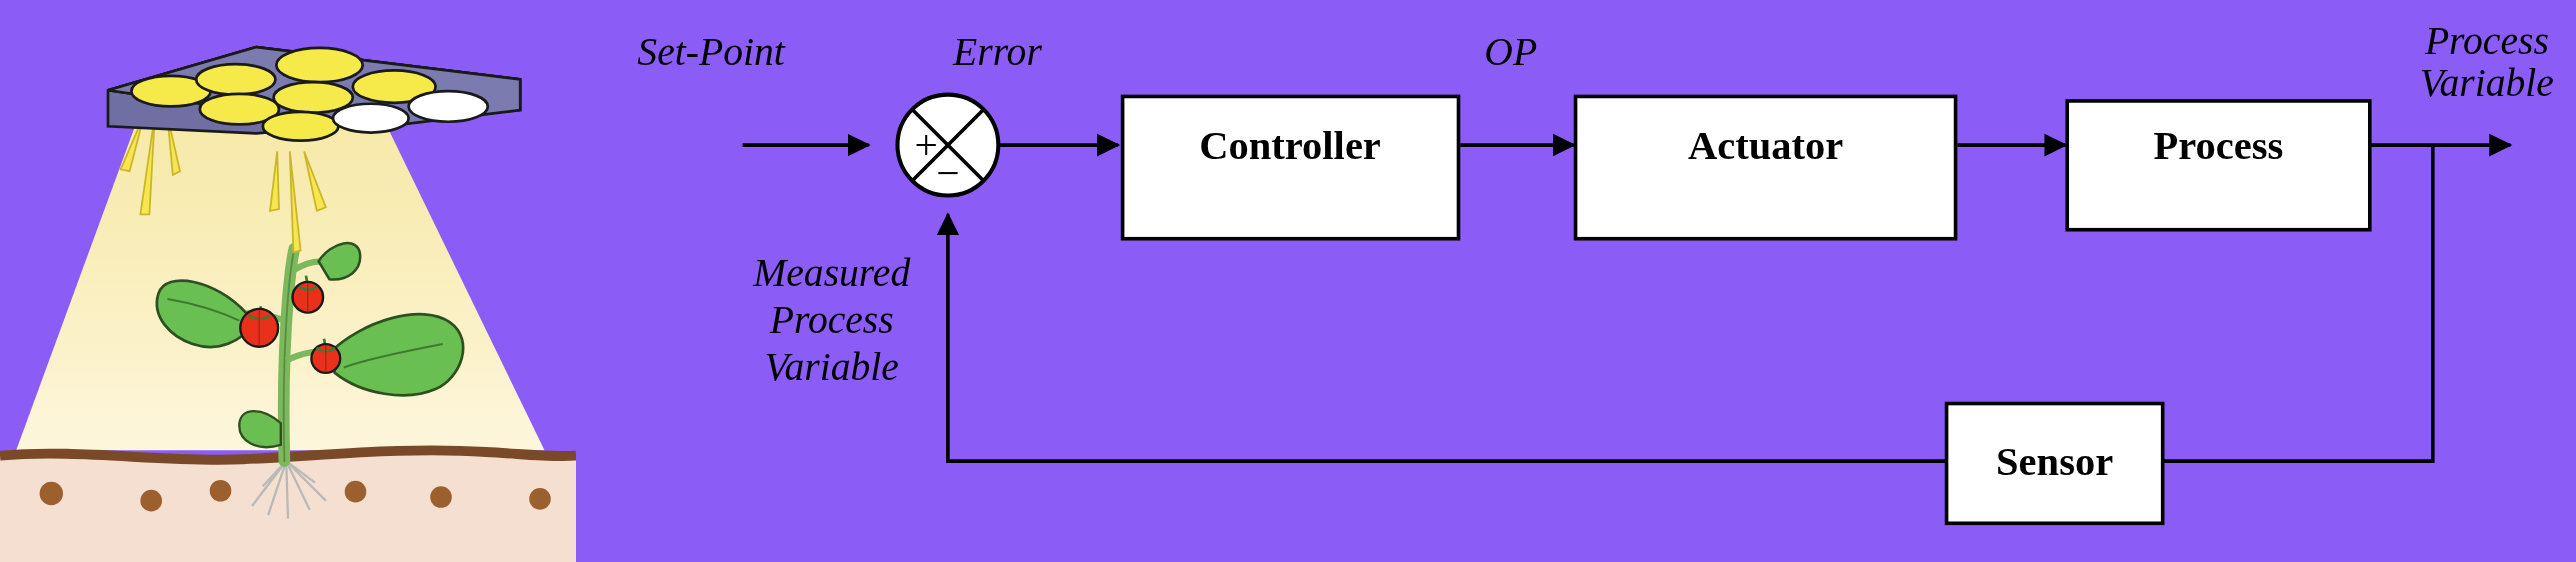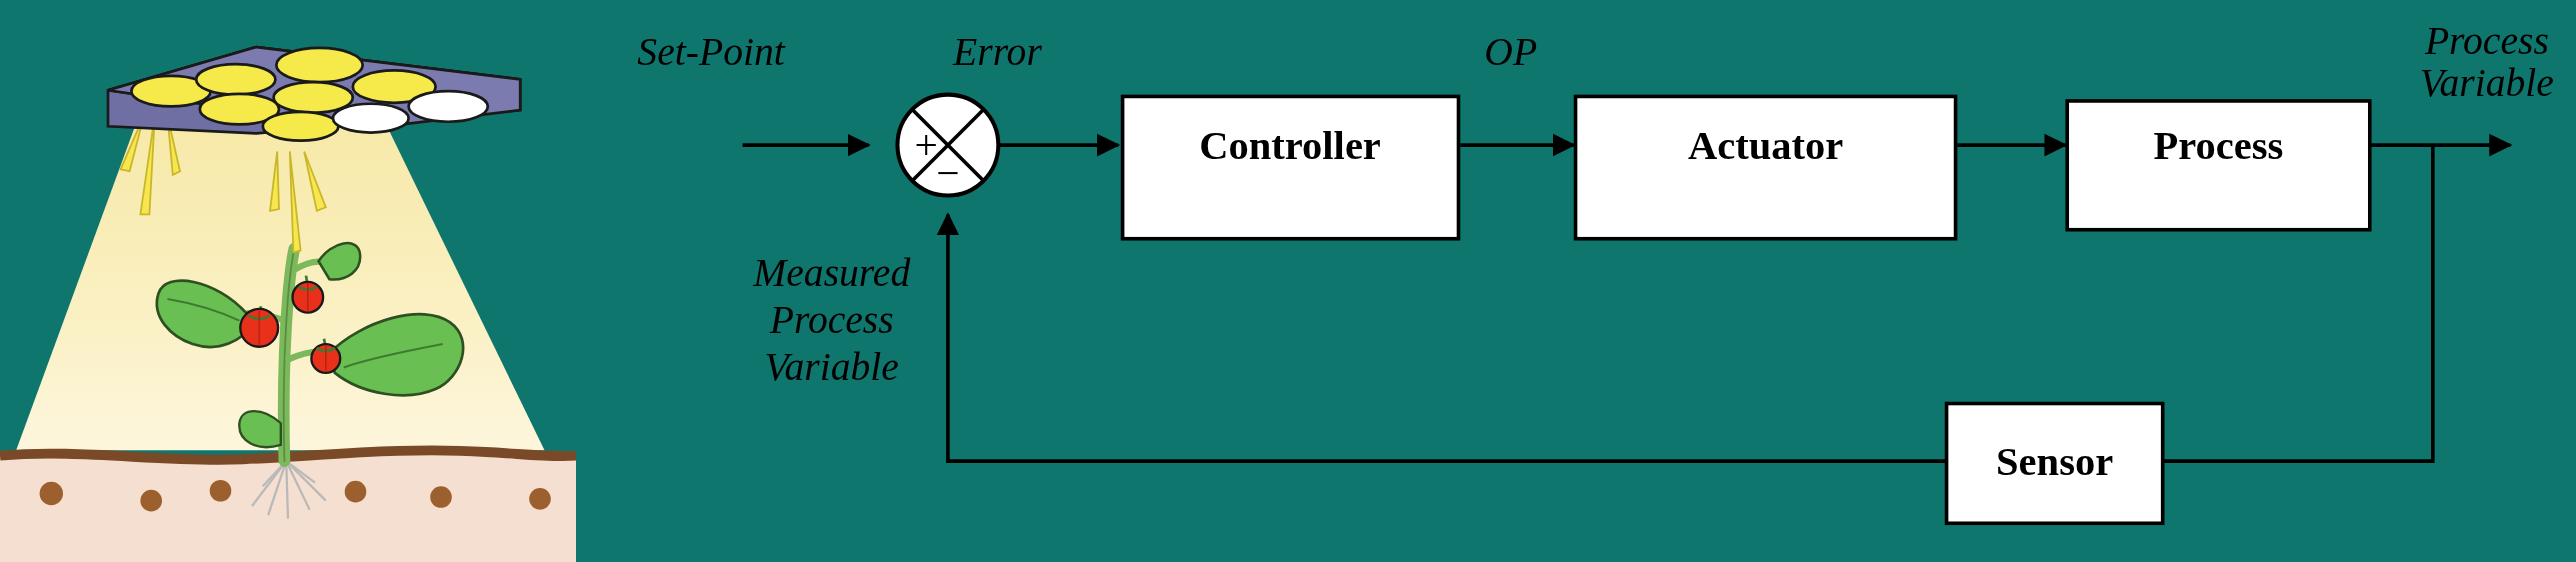--- a/index.html
+++ b/index.html
@@ -8,21 +8,21 @@
     padding: 0;
     background: #ffffff;
   }
   body {
     font-family: "Liberation Serif", "DejaVu Serif", serif;
   }
   #page {
     position: relative;
     width: 2576px;
     height: 563px;
-    background: #0f766e;
+    background: #8b5cf6;
     overflow: hidden;
   }
   #illustration {
     position: absolute;
     left: 0;
     top: 0;
     width: 576px;
     height: 563px;
   }
   #diagram {

